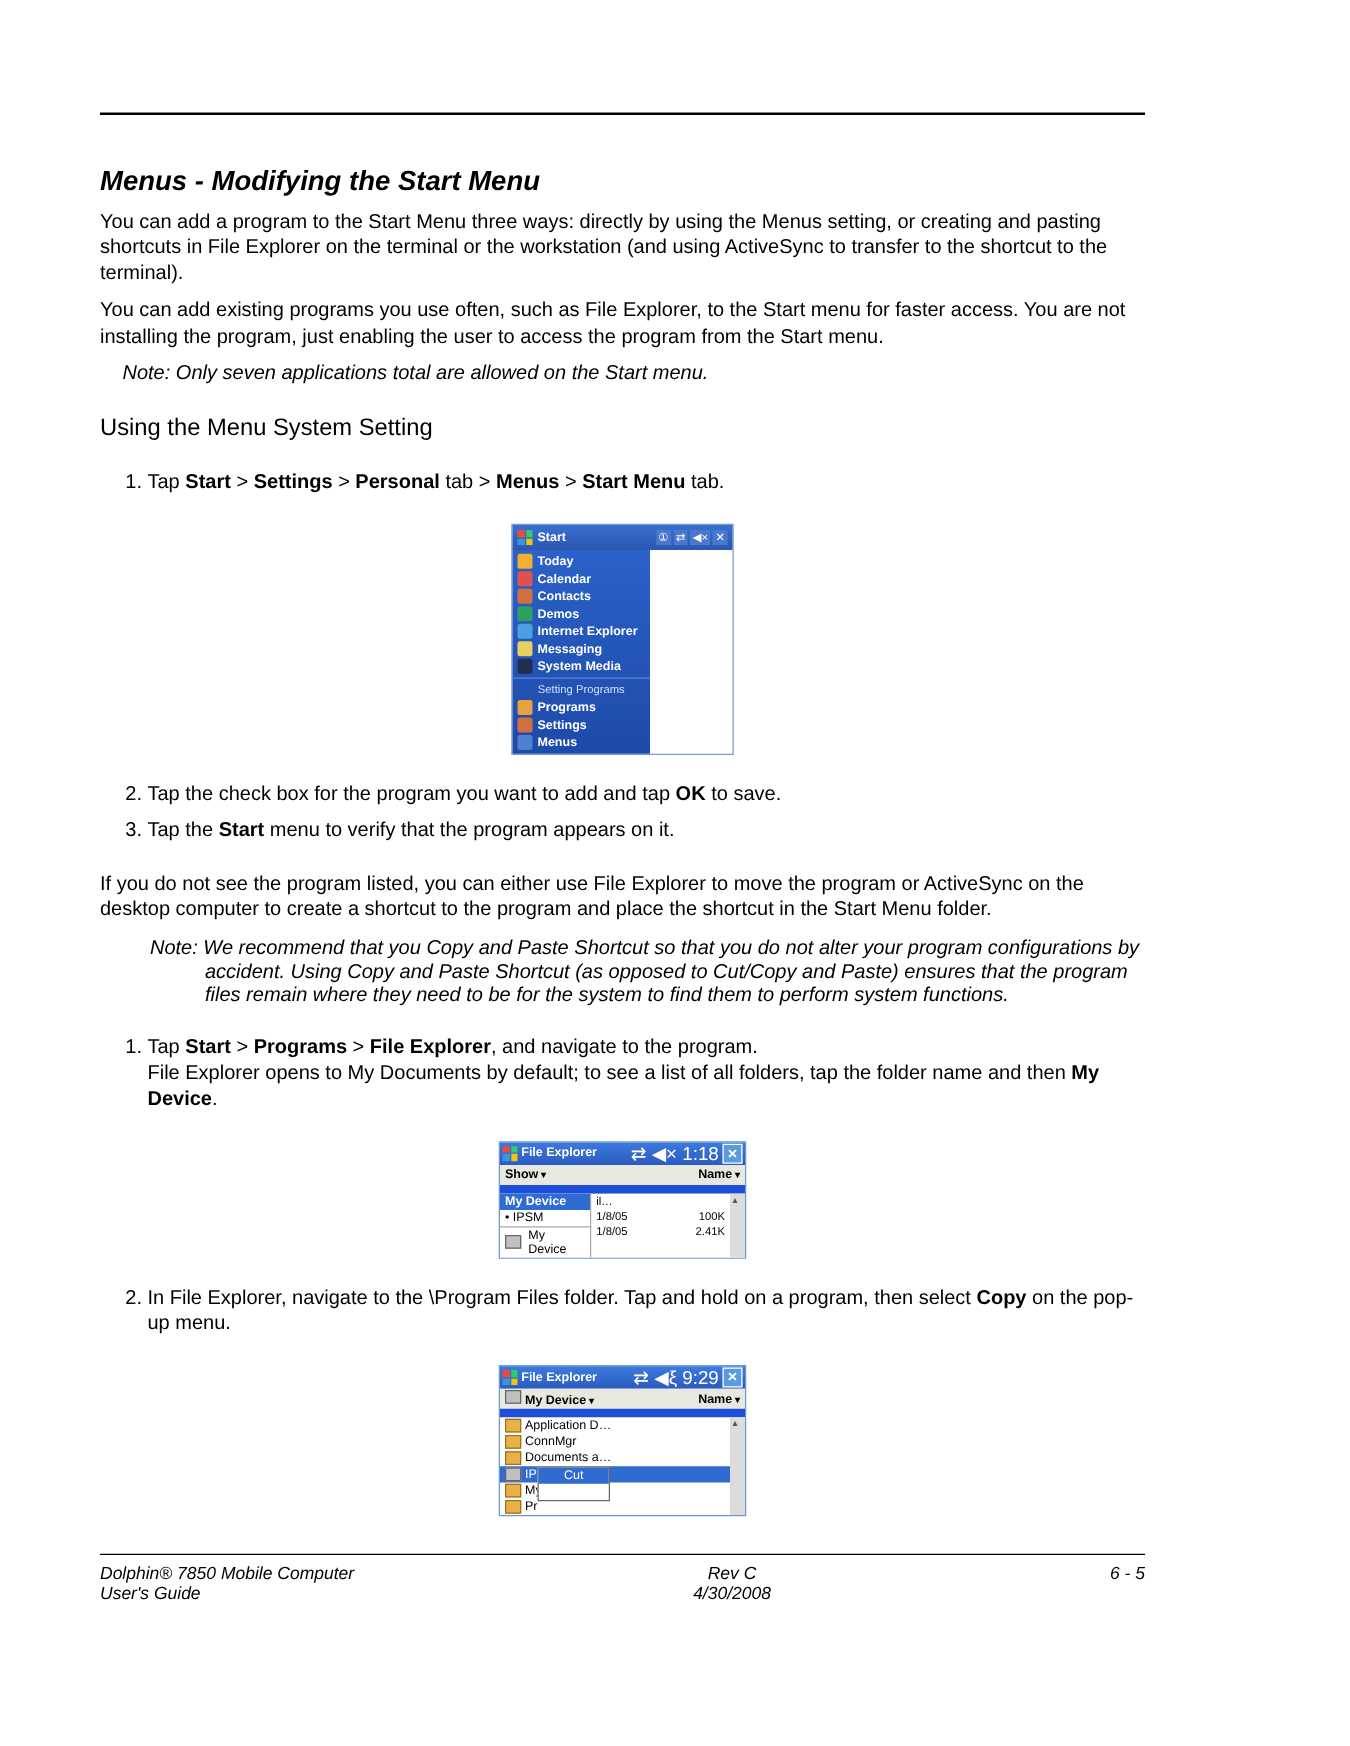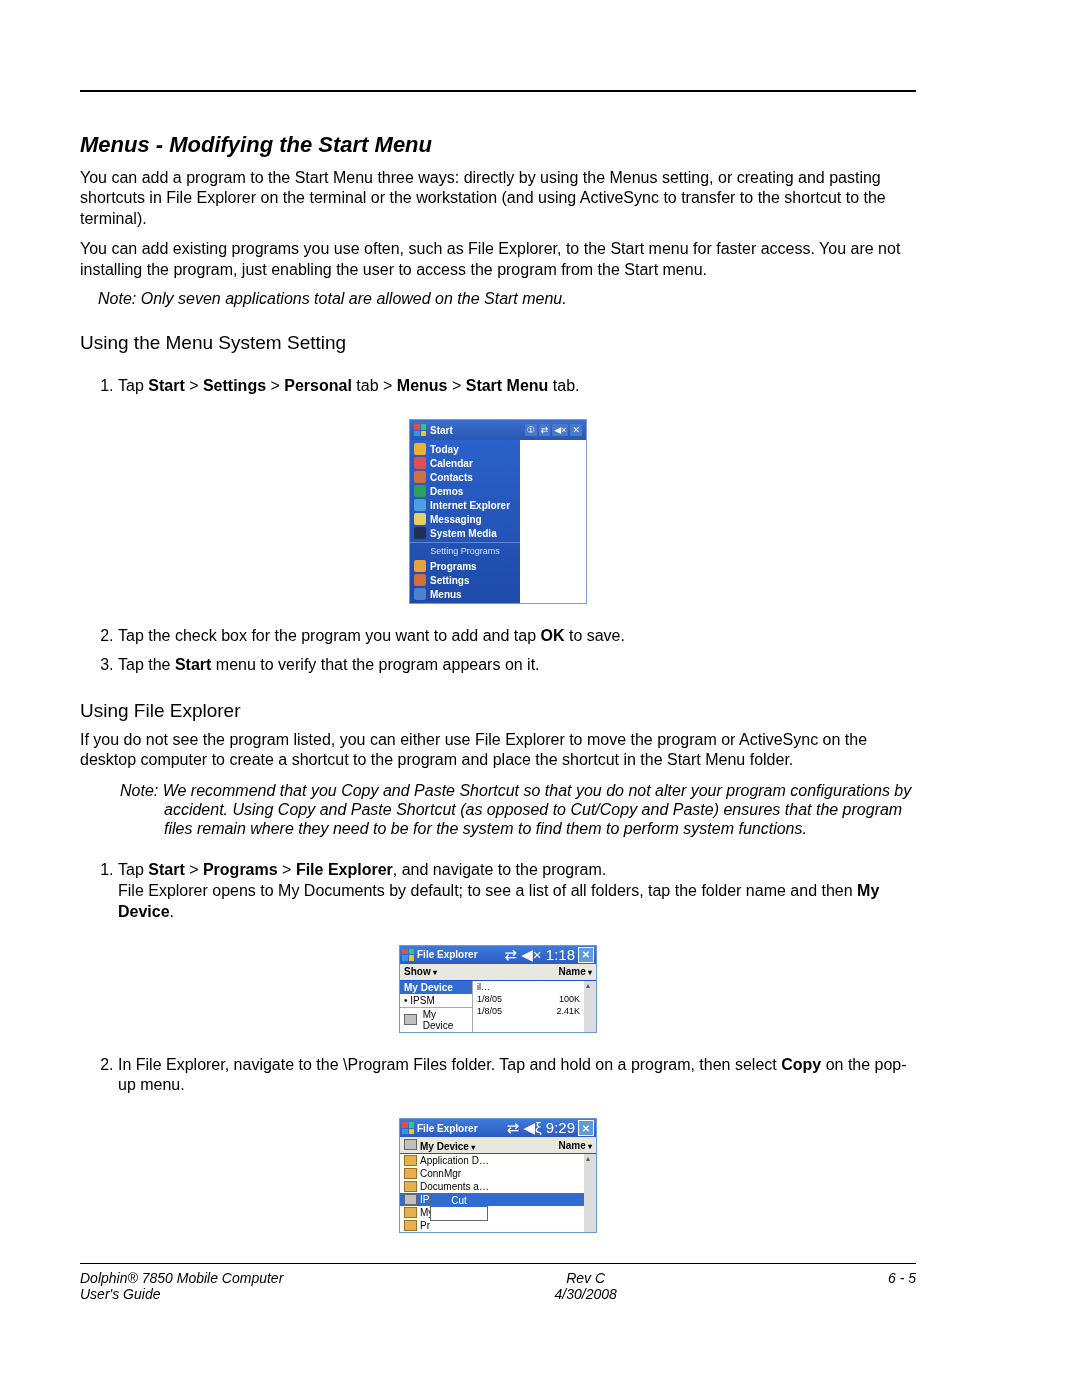--- a/index.html
+++ b/index.html
@@ -134,21 +134,21 @@
   }
   .fe-title { font-weight: bold; flex:1; }
   .fe-tray { font-size:15px; display:flex; gap:2px; }
   .fe-close {
     width:14px;height:14px;background:#5b9be0;border:1px solid #fff;
     display:flex;align-items:center;justify-content:center;font-weight:bold;font-size:10px;
   }
   .fe-toolbar {
     height:16px;
     background:#e8e8e0;
-    border-bottom:1px solid #1d4ed8;
+    border-bottom:7px solid #1d4ed8;
     display:flex;
     align-items:center;
     justify-content:space-between;
     padding:0 4px;
     font-weight:bold;
   }
   .fe-toolbar .dd::after { content:" \25BE"; font-size:8px; }
   .fe-body { background:#fff; display:flex; }
   .fe-side {
     width:72px;
@@ -300,21 +300,20 @@
 
   <ol start="2">
     <li>
       <span>Tap the check box for the program you want to add and tap </span><span class="bold">OK</span><span> to save.</span>
     </li>
     <li>
       <span>Tap the </span><span class="bold">Start</span><span> menu to verify that the program appears on it.</span>
     </li>
   </ol>
 
-  <div class="h3">Using File Explorer</div>
   <div class="para">If you do not see the program listed, you can either use File Explorer to move the program or ActiveSync on the desktop computer to create a shortcut to the program and place the shortcut in the Start Menu folder.</div>
   <div class="note-indent">Note: We recommend that you Copy and Paste Shortcut so that you do not alter your program configurations by accident. Using Copy and Paste Shortcut (as opposed to Cut/Copy and Paste) ensures that the program files remain where they need to be for the system to find them to perform system functions.</div>
 
   <ol>
     <li>
       <span>Tap </span><span class="bold">Start</span><span> &gt; </span><span class="bold">Programs</span><span> &gt; </span><span class="bold">File Explorer</span><span>, and navigate to the program.</span><br>
       <span>File Explorer opens to My Documents by default; to see a list of all folders, tap the folder name and then </span><span class="bold">My Device</span><span>.</span>
     </li>
   </ol>
 

